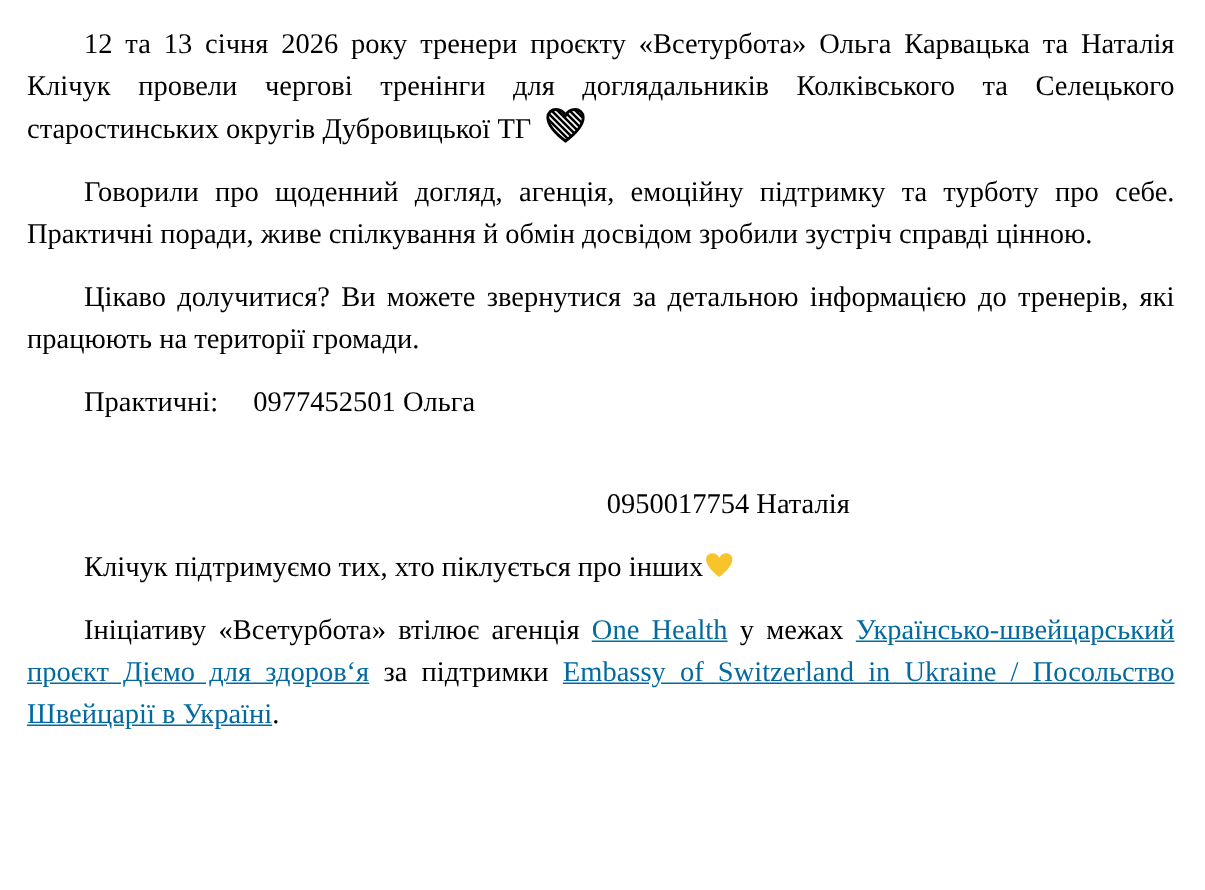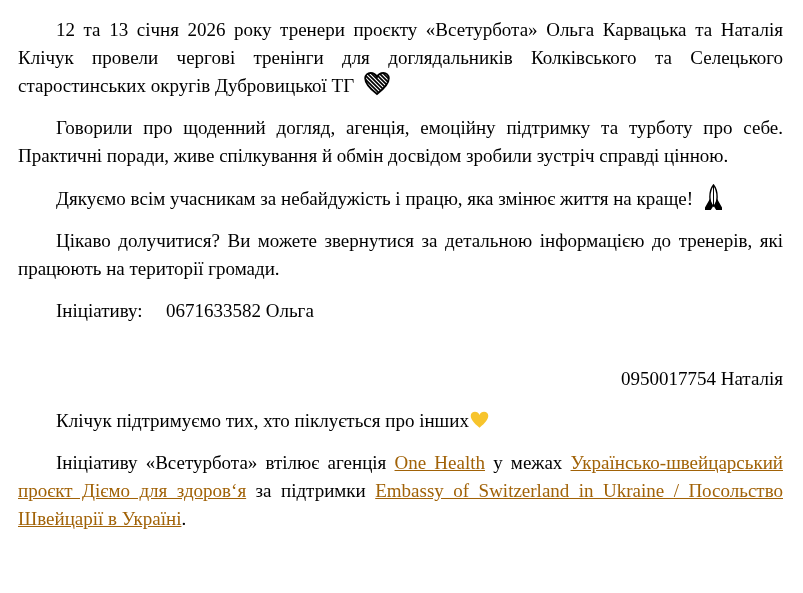--- a/index.html
+++ b/index.html
@@ -24,29 +24,29 @@
     background: #ffffff;
   }
   .para {
     margin: 0 0 14px 0;
     text-indent: 38px;
     text-align: justify;
   }
   .para.phone-line2 {
     text-indent: 0;
     padding-left: 170px;
-    text-align: right;
+    text-align: center;
     margin-top: 40px;
   }
   .phone-gap {
     display: inline-block;
     width: 14px;
   }
   a.doc-link {
-    color: #a16207;
+    color: #0369a1;
     text-decoration: underline;
     cursor: pointer;
   }
   svg.inline-icon {
     display: inline-block;
   }
   svg.heart-striped { vertical-align: -4px; margin-left: 5px; }
   svg.folded-hands  { vertical-align: -5px; margin-left: 6px; }
   svg.heart-yellow  { vertical-align: -2px; margin-left: 1px; }
 </style>
@@ -67,38 +67,29 @@
         <path d="M-14 -4 L18 28 M-10 -4 L22 28 M-6 -4 L26 28 M-2 -4 L30 28 M2 -4 L34 28 M6 -4 L38 28 M10 -4 L42 28 M14 -4 L46 28" stroke="#000000"></path>
       </g>
       <path d="M13 22 C5 16 1.2 10.5 1.2 6.3 C1.2 3 3.8 1 6.6 1 C9.3 1 11.8 2.6 13 5 C14.2 2.6 16.7 1 19.4 1 C22.2 1 24.8 3 24.8 6.3 C24.8 10.5 21 16 13 22 Z" fill="none" stroke-width="1.9" stroke="#000000"></path>
     </svg>
   </p>
 
   <p class="para">
     <span>Говорили про щоденний догляд, агенція, емоційну підтримку та турботу про себе. Практичні поради, живе спілкування й обмін досвідом зробили зустріч справді цінною.</span>
   </p>
 
-  <p class="para">
-    <span>Дякуємо всім учасникам за небайдужість і працю, яка змінює життя на краще!</span>
-    <svg class="inline-icon folded-hands" width="19" height="26" viewBox="0 0 19 26" aria-hidden="true">
-      <path d="M9.5 1 C7.2 3.8 5.9 8.5 5.9 13 C5.9 17.3 7.2 20.7 9.5 22.2 C11.8 20.7 13.1 17.3 13.1 13 C13.1 8.5 11.8 3.8 9.5 1 Z" fill="#ffffff" stroke-width="1.4" stroke="#000000"></path>
-      <path d="M9.5 1.5 L9.5 22" fill="none" stroke-width="1" stroke="#000000"></path>
-      <path d="M1 23.5 L6.1 14.6 C6.8 18 7.9 20.9 9 22.4 L6.8 26 L1 26 Z" fill="#000000"></path>
-      <path d="M18 23.5 L12.9 14.6 C12.2 18 11.1 20.9 10 22.4 L12.2 26 L18 26 Z" fill="#000000"></path>
-    </svg>
-  </p>
 
   <p class="para">
     <span>Цікаво долучитися? Ви можете звернутися за детальною інформацією до тренерів, які працюють на території громади.</span>
   </p>
 
   <p class="para phone-line">
-    <span>Ініціативу:</span>
+    <span>Практичні:</span>
     <span class="phone-gap"></span>
-    <span>0671633582</span>
+    <span>0977452501</span>
     <span>Ольга</span>
   </p>
 
   <p class="para phone-line2">
     <span>0950017754</span>
     <span>Наталія</span>
   </p>
 
   <p class="para">
     <span>Клічук підтримуємо тих, хто піклується про інших</span><svg class="inline-icon heart-yellow" width="19" height="18" viewBox="0 0 26 24" aria-hidden="true">

